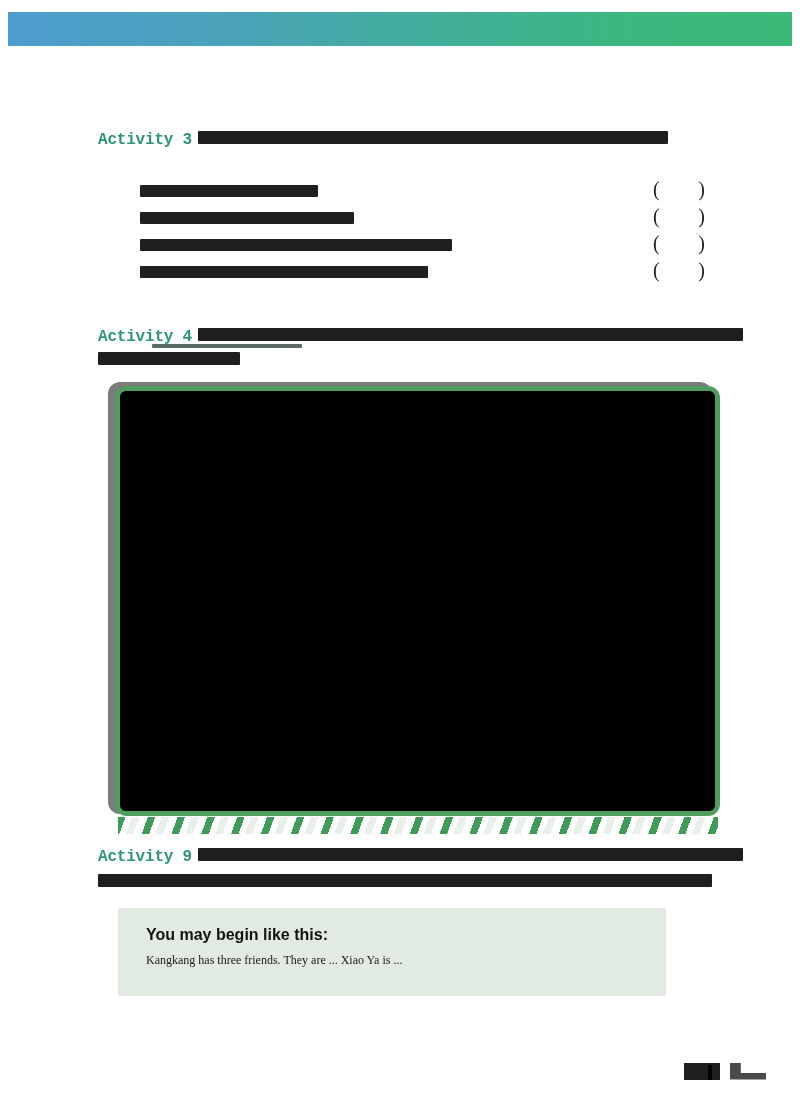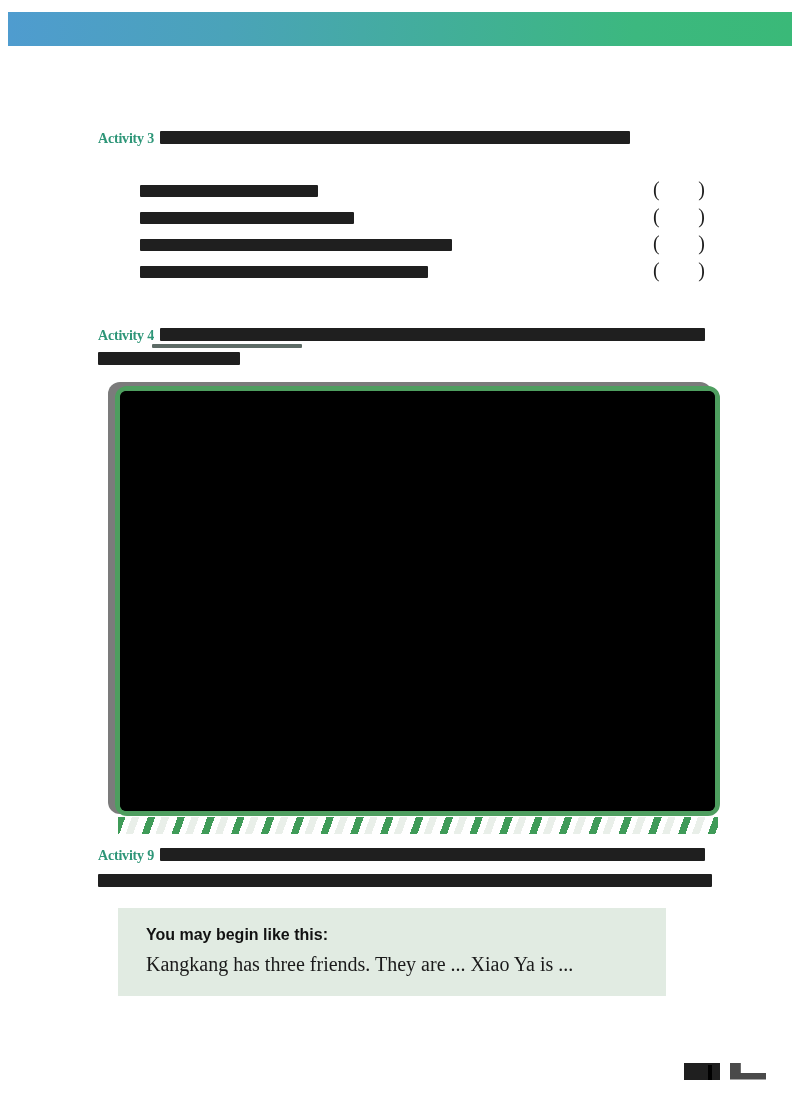--- a/index.html
+++ b/index.html
@@ -39,23 +39,23 @@
   .rd-underline { background: #5d6b66; }
 
   
   .activity-head {
     position: absolute;
     display: flex;
     align-items: flex-start;
   }
   .activity-tag {
     color: #2e9678;
-    font-family: Liberation Serif, serif;
+    font-family: Liberation Mono, monospace;
     font-weight: bold;
-    font-size: 14px;
+    font-size: 16px;
     letter-spacing: -0.2px;
     white-space: nowrap;
     filter: blur(0.4px);
     flex: 0 0 auto;
     margin-right: 6px;
   }
   .head-lines { flex: 1 1 auto; }
   .head-line { display: block; margin-bottom: 3px; height: 12px; }
 
   
@@ -152,21 +152,21 @@
   }
   .callout-title {
     font-family: Liberation Sans, sans-serif;
     font-weight: bold;
     font-size: 16px;
     color: #121212;
     margin-bottom: 9px;
   }
   .callout-body {
     font-family: "Liberation Serif", serif;
-    font-size: 20px;
+    font-size: 12px;
     color: #1a1a1a;
   }
 
   
   .footer {
     position: absolute;
     left: 684px;
     top: 1058px;
     width: 110px;
     height: 26px;

